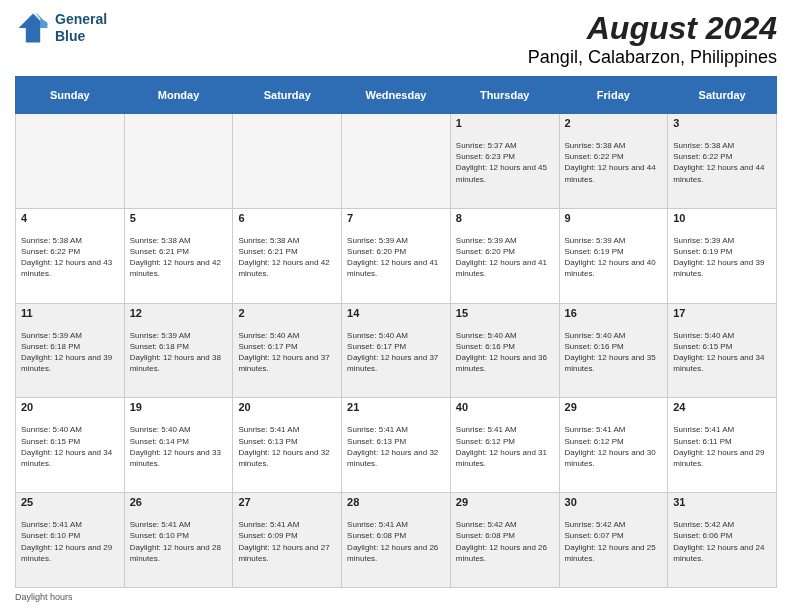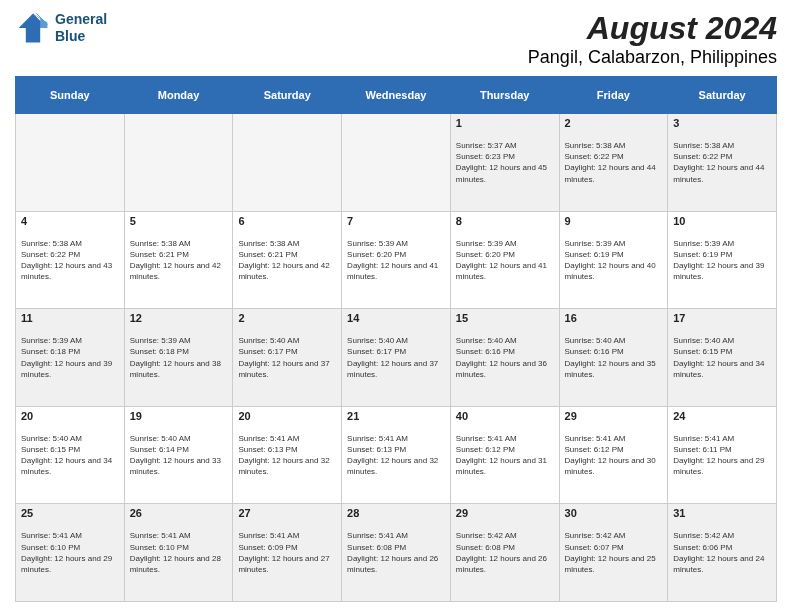--- a/index.html
+++ b/index.html
@@ -268,13 +268,16 @@
             <div class="day-info">Sunrise: 5:42 AM<br>Sunset: 6:07 PM<br>Daylight: 12 hours and 25 minutes.</div>
           </td>
           <td class="shaded">
             <div class="day-num">31</div>
             <div class="day-info">Sunrise: 5:42 AM<br>Sunset: 6:06 PM<br>Daylight: 12 hours and 24 minutes.</div>
           </td>
         </tr>
       </tbody>
   </table>
 
+  <div class="footer-note">
+    <span>Daylight hours</span>
+  </div>
 </div>
 
 </body></html>

